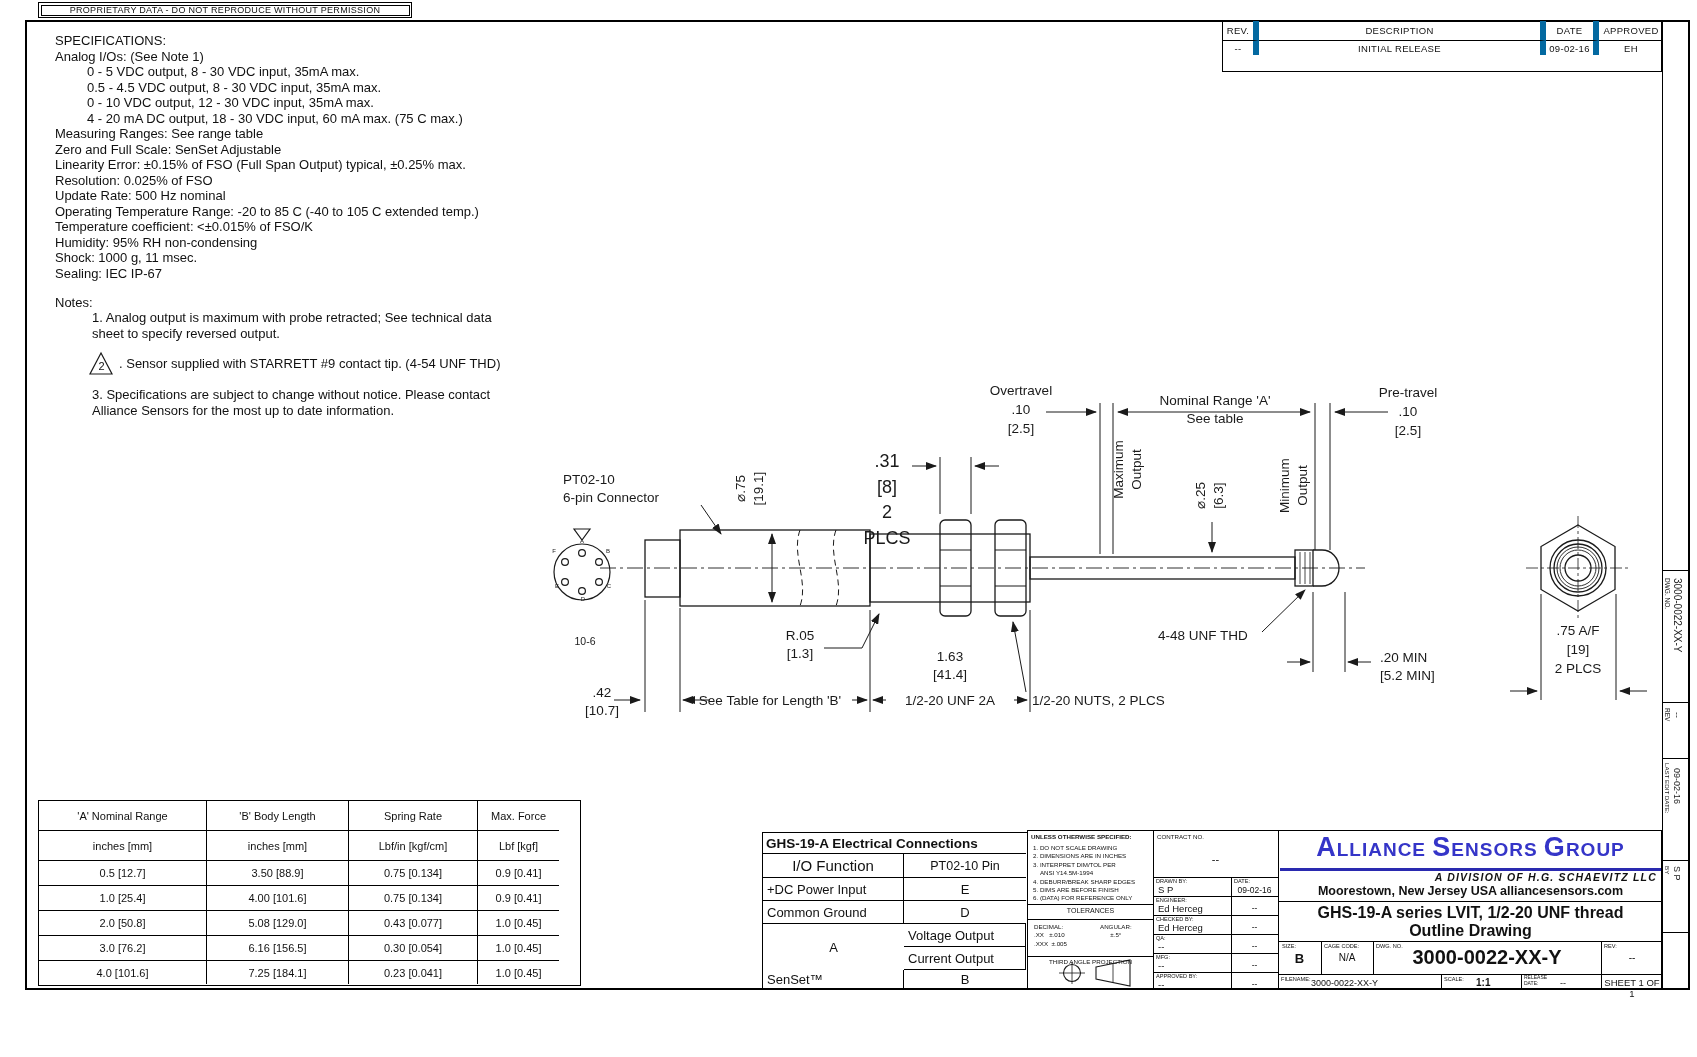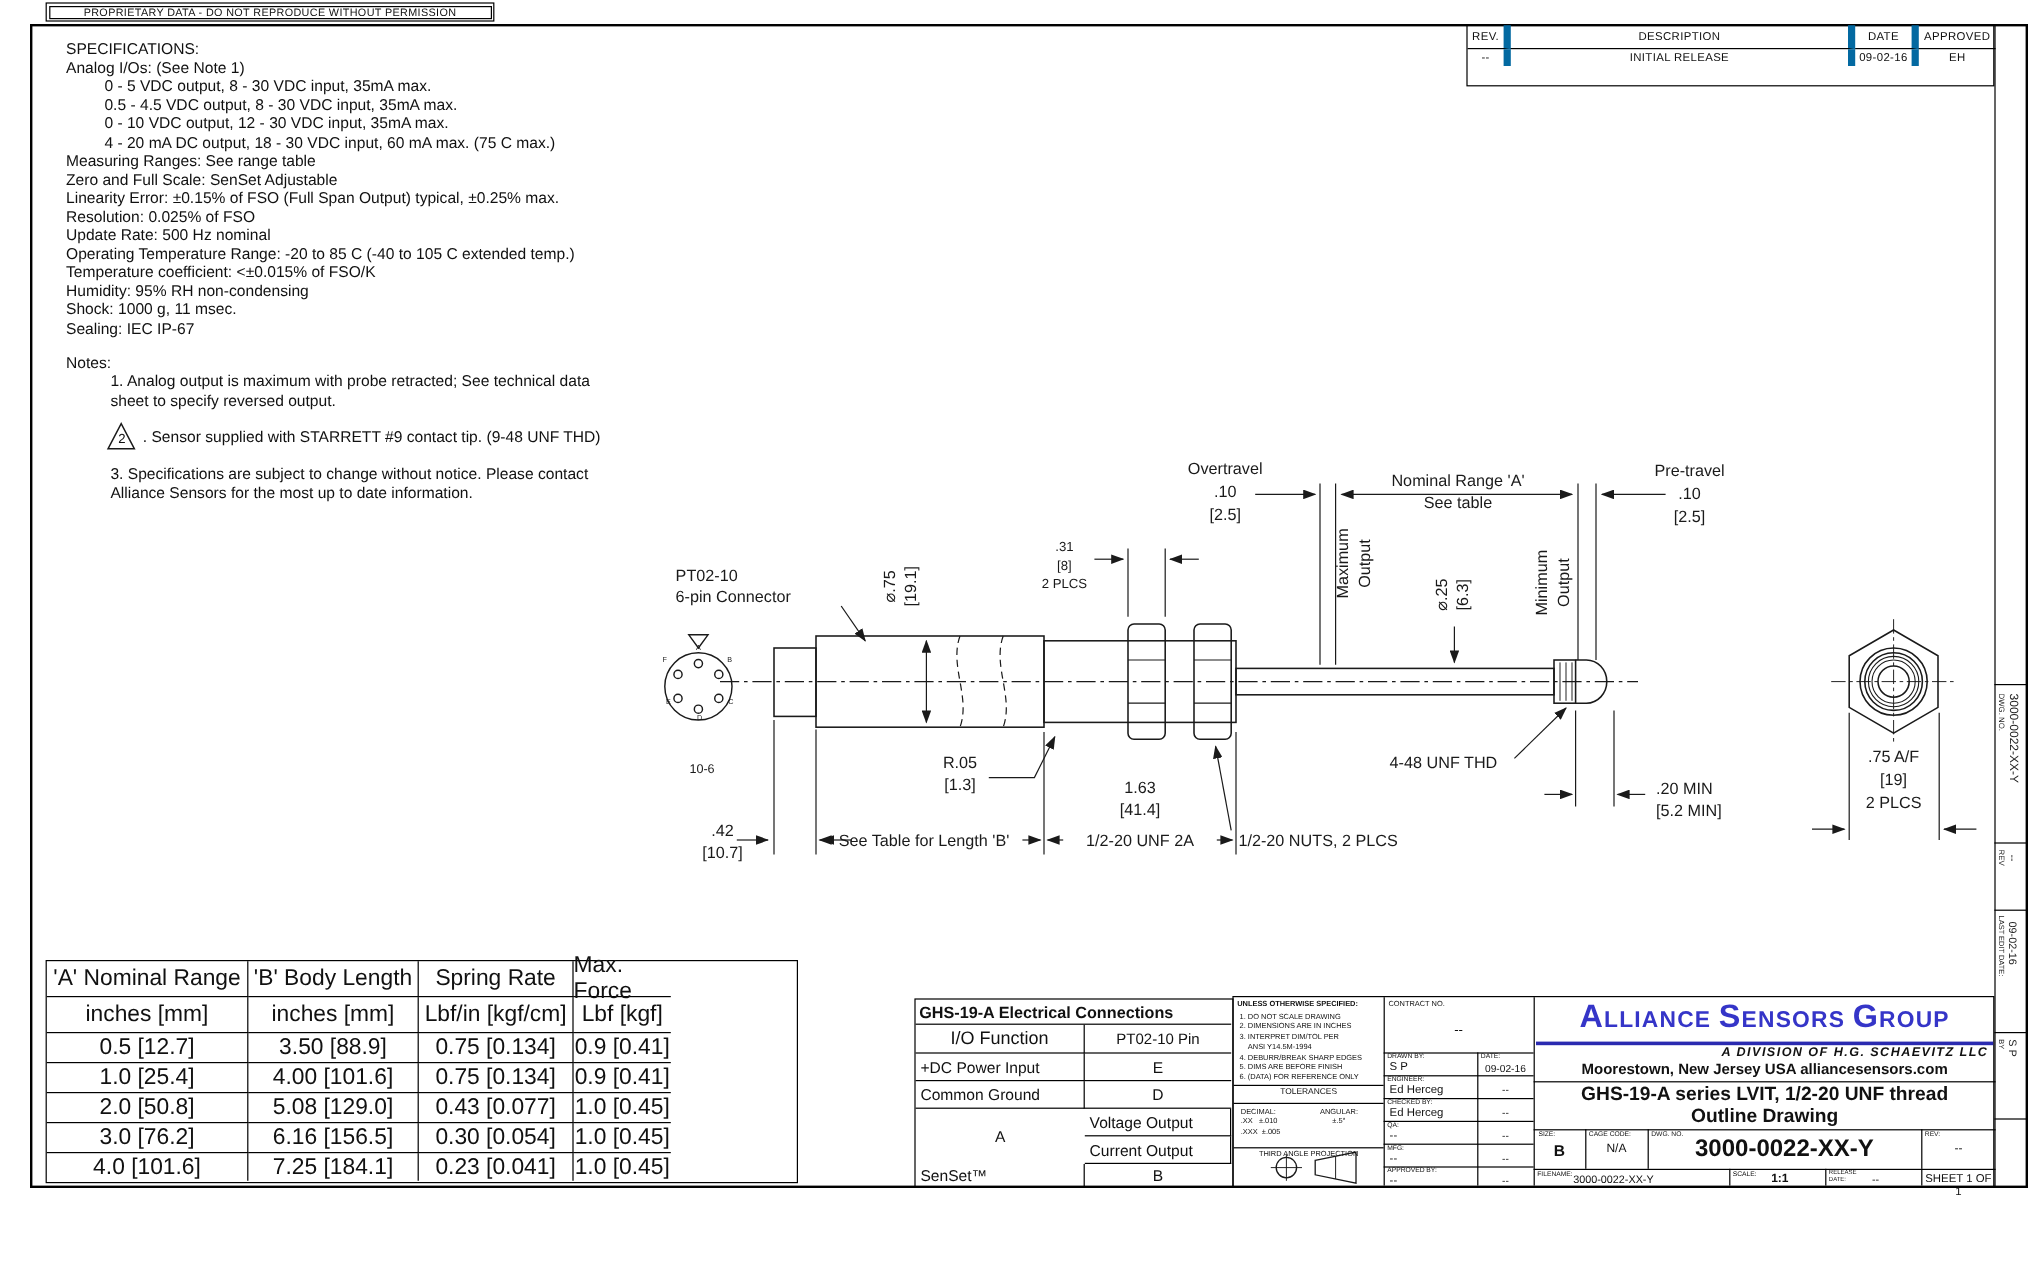--- a/index.html
+++ b/index.html
@@ -22,21 +22,21 @@
   .lbl.l3{line-height:1.42}
   .rot{transform:rotate(-90deg)}
   .pin{position:absolute;font-size:6px;width:10px;text-align:center;color:#1a1a1a}
   
   .rev-table{left:1222px;top:20px;width:440px;height:52px;display:grid;grid-template-columns:36px 287px 53px 64px;grid-template-rows:20px 14px 18px;border:1.4px solid #000;font-size:9.5px;letter-spacing:.3px}
   .rev-table>div{display:flex;align-items:center;justify-content:center;border-right:6px solid #0369a1;border-bottom:1px solid #000}
   .rev-table>.sp4{grid-column:1/5;border-right:none}
   .rev-table>.last{border-right:none}
   .rev-table>.bot{border-bottom:none}
   
-  .rtable{left:38px;top:800px;width:627px;height:186px;display:grid;grid-template-columns:168px 142px 129px 81px;grid-template-rows:30px 30px 25px 25px 25px 25px 23px;border:1.7px solid #000;font-size:19px}
+  .rtable{left:38px;top:800px;width:543px;height:186px;display:grid;grid-template-columns:168px 142px 129px 81px;grid-template-rows:30px 30px 25px 25px 25px 25px 23px;border:1.7px solid #000;font-size:11px}
   .rtable>div{display:flex;align-items:center;justify-content:center;border-right:1.3px solid #000;border-bottom:1.3px solid #000}
   .rtable>div:nth-child(4n){border-right:none}
   .rtable>div:nth-child(n+25){border-bottom:none}
   
   .etable{left:762px;top:832px;width:266px;height:158px;display:grid;grid-template-columns:141px 122px;grid-template-rows:21px 24px 23px 23px 23px 23px 19px;border:1.7px solid #000;font-size:13px}
   .etable>div{display:flex;align-items:center;border-right:1.3px solid #000;border-bottom:1.3px solid #000}
   .etable .tt{grid-column:1/3;border-right:none;font-weight:bold;font-size:13.5px;justify-content:flex-start;padding-left:3px}
   .etable .fn{padding-left:4px}
   .etable .pc{justify-content:center;border-right:none}
   .etable .hd1{justify-content:center;font-size:15px}
@@ -87,21 +87,21 @@
   <div>Humidity: 95% RH non-condensing</div>
   <div>Shock: 1000 g, 11 msec.</div>
   <div>Sealing: IEC IP-67</div>
 </div>
 
 
 <div class="note-blk" style="left:55px;top:295px">Notes:</div>
 <div class="note-blk" style="left:92px;top:310px;width:490px">1. Analog output is maximum with probe retracted; See technical data
 sheet to specify reversed output.</div>
 <div class="note-blk" style="left:95px;top:358px;width:13px;text-align:center;font-size:11px">2</div>
-<div class="note-blk" style="left:119px;top:356px;width:480px">. Sensor supplied with STARRETT #9 contact tip. (9-48 UNF THD)</div>
+<div class="note-blk" style="left:119px;top:356px;width:480px">. Sensor supplied with STARRETT #9 contact tip. (4-54 UNF THD)</div>
 <div class="note-blk" style="left:92px;top:387px;width:490px">3. Specifications are subject to change without notice. Please contact
 Alliance Sensors for the most up to date information.</div>
 
 
 <div class="abs rev-table">
   <div>REV.</div>
   <div>DESCRIPTION</div>
   <div>DATE</div>
   <div class="last">APPROVED</div>
   <div class="bot">--</div>
@@ -217,21 +217,21 @@
 6-pin Connector</div>
 <span class="pin" style="left:577px;top:538px">A</span>
 <span class="pin" style="left:603px;top:548px">B</span>
 <span class="pin" style="left:604px;top:583px">C</span>
 <span class="pin" style="left:578px;top:596px">D</span>
 <span class="pin" style="left:552px;top:583px">E</span>
 <span class="pin" style="left:549px;top:548px">F</span>
 <div class="lbl" style="left:563px;top:635px;width:44px;font-size:10.5px">10-6</div>
 <div class="lbl rot" style="left:727px;top:471px;width:46px">⌀.75
 [19.1]</div>
-<div class="lbl l3" style="left:856px;top:449px;width:62px;font-size:11px">.31
+<div class="lbl l3" style="left:856px;top:449px;width:62px;font-size:18px">.31
 [8]
 2 PLCS</div>
 <div class="lbl l3" style="left:972px;top:381px;width:98px">Overtravel
 .10
 [2.5]</div>
 <div class="lbl" style="left:1142px;top:392px;width:146px">Nominal Range 'A'
 See table</div>
 <div class="lbl l3" style="left:1360px;top:383px;width:96px">Pre-travel
 .10
 [2.5]</div>

